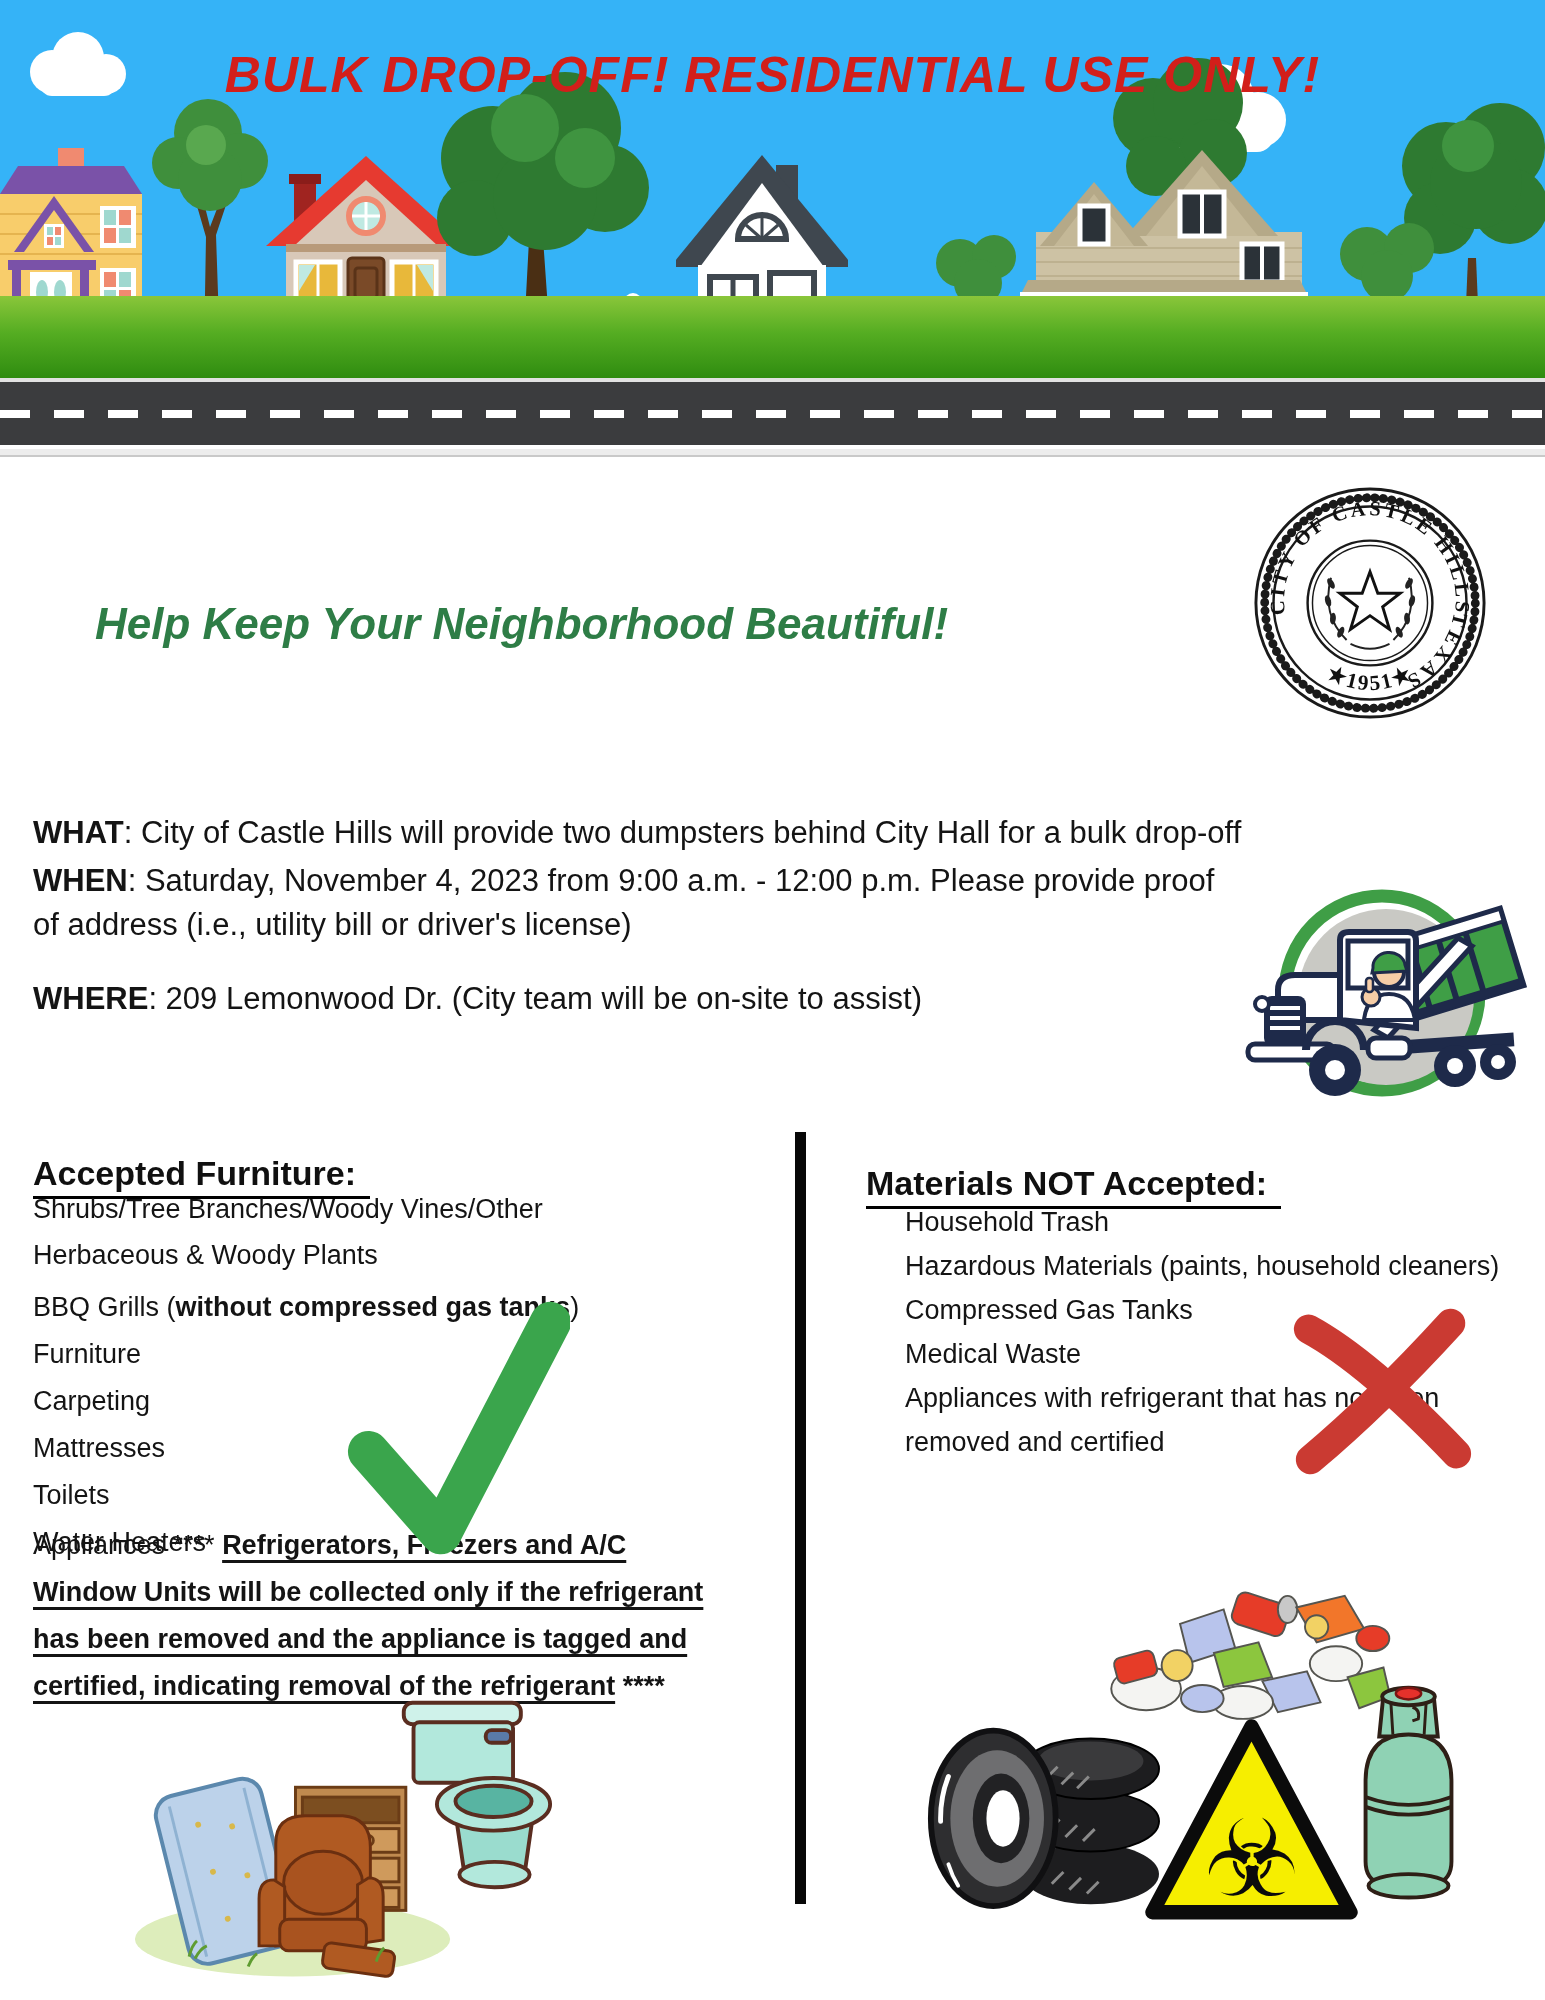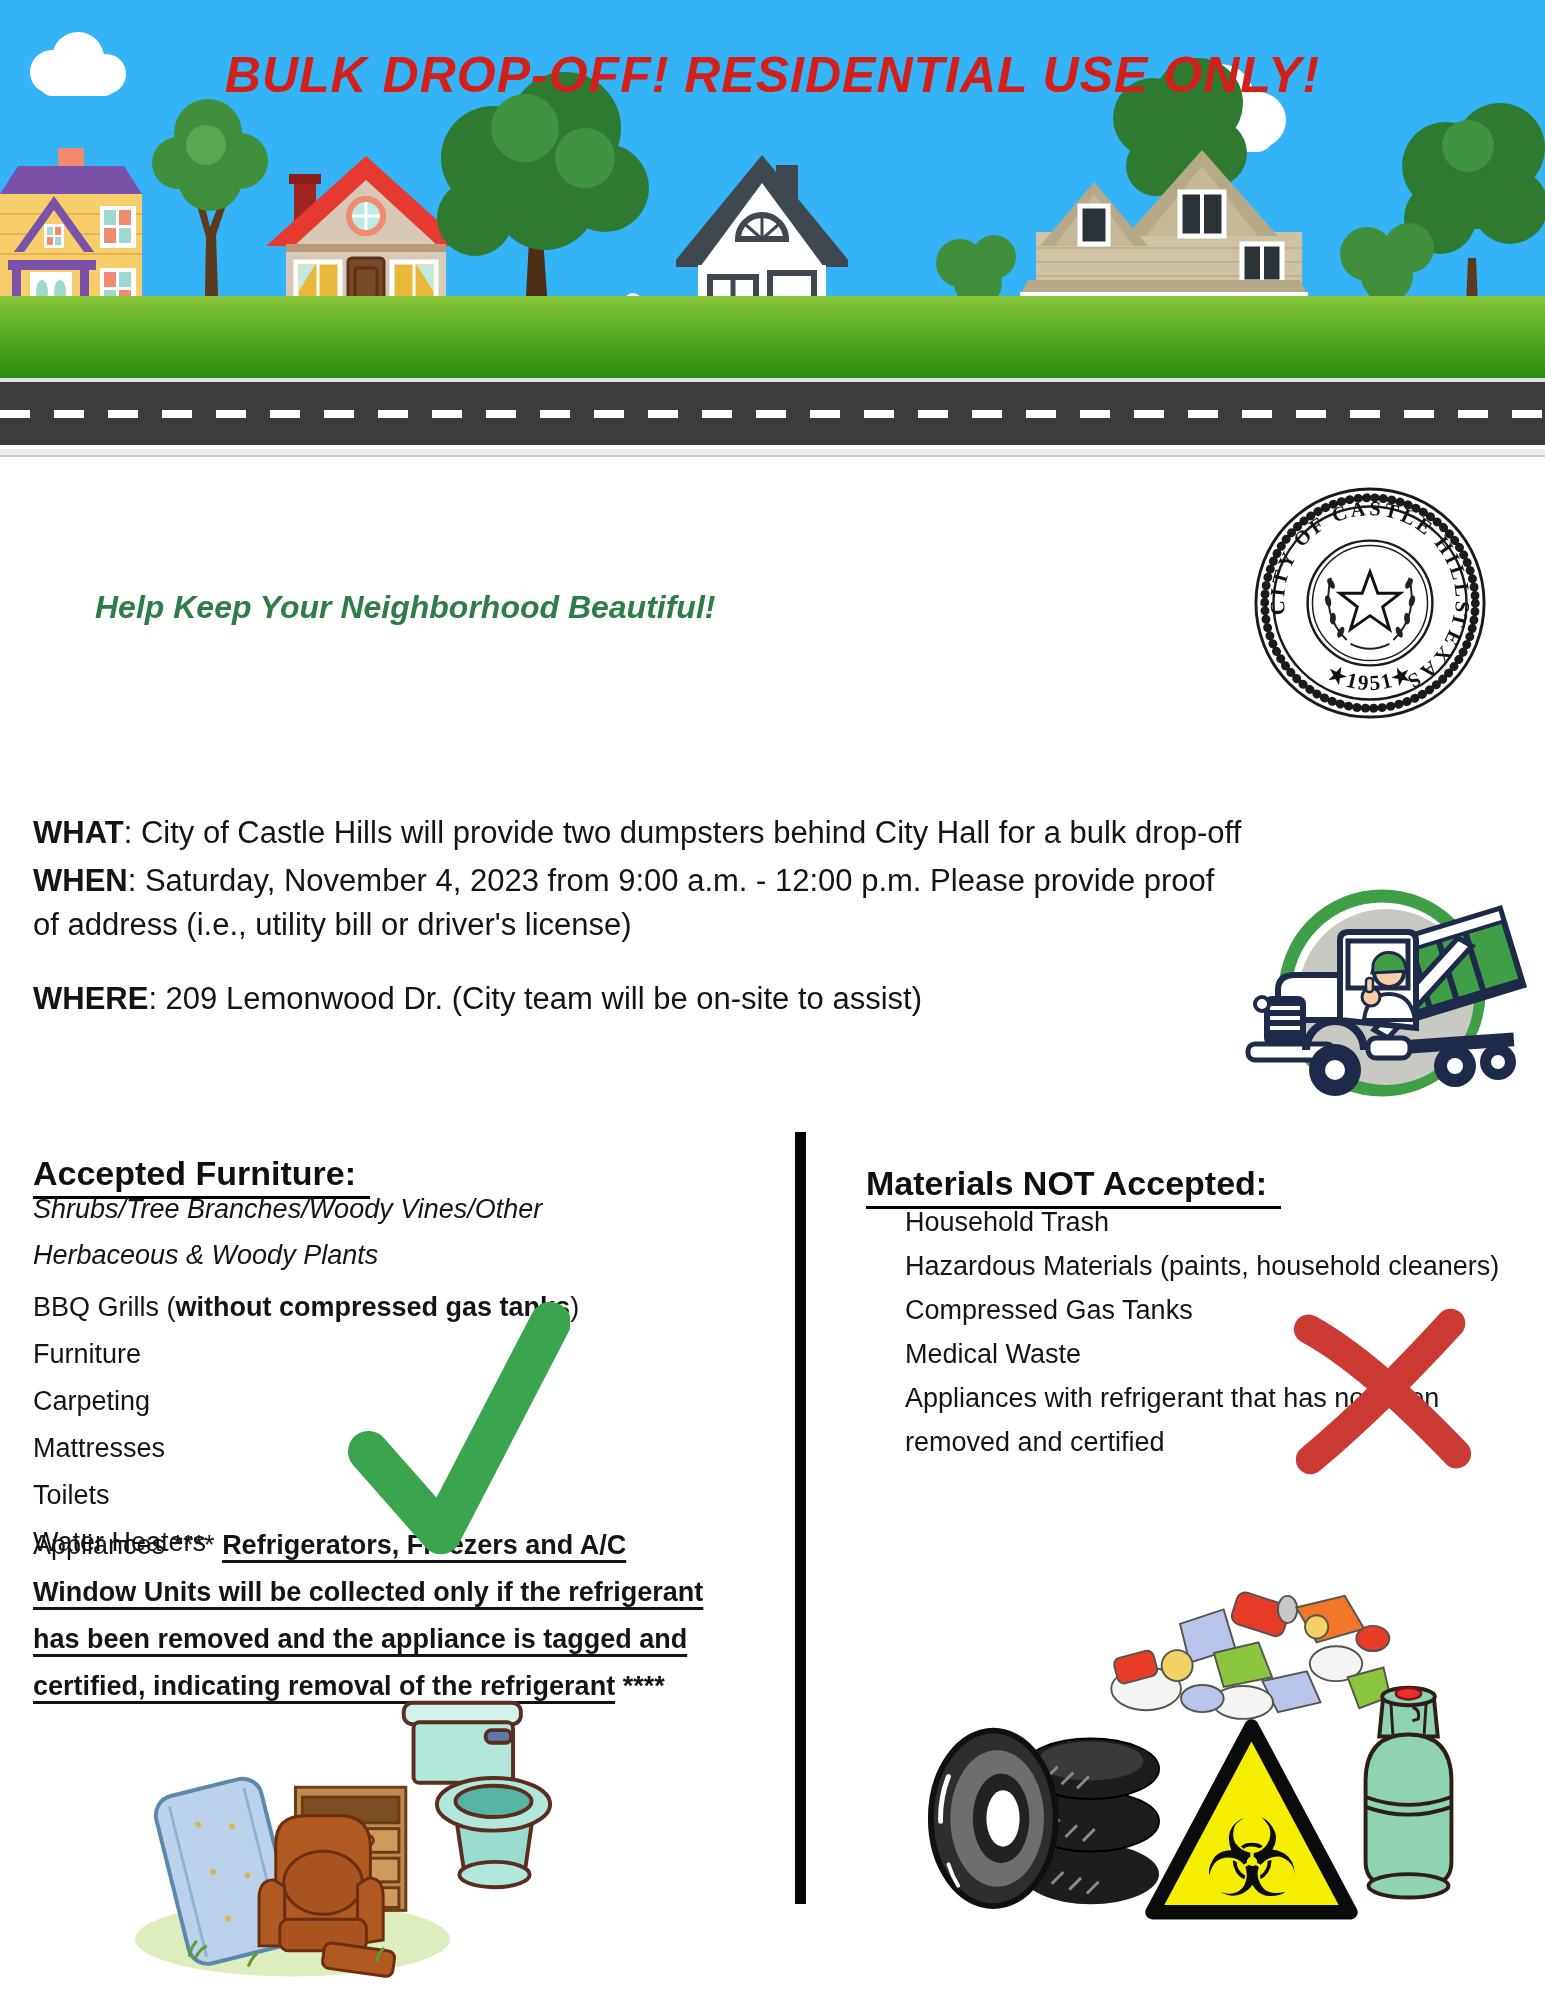--- a/index.html
+++ b/index.html
@@ -15,37 +15,37 @@
   .grass{left:0;top:296px;width:1545px;height:82px;
      background:linear-gradient(180deg,#8ac63a 0%,#55ad22 45%,#2f8c10 100%);}
   .road{left:0;top:378px;width:1545px;height:67px;background:#3b3c3e;
      border-top:4px solid #e2e2e2;}
   .road-dash{left:0;top:28px;width:1545px;height:8px;position:absolute;
      background:repeating-linear-gradient(90deg,#ffffff 0 30px,transparent 30px 54px);}
   .road-under{left:0;top:449px;width:1545px;height:6px;background:#ededed;
      border-bottom:2px solid #c9c9c9;}
 
   
-  .tagline{left:95px;top:562px;width:1120px;font-size:32px;font-style:italic;
+  .tagline{left:95px;top:562px;width:1120px;font-size:44px;font-style:italic;
      color:#2e7d46;white-space:nowrap;}
   .info{left:33px;font-size:31px;line-height:1.42;color:#141414;}
   .info b{font-weight:bold;}
   .w-what{top:780px;width:1500px;}
   .w-when{top:828px;width:1200px;}
   .w-where{top:946px;width:1200px;}
 
   .col-head{font-size:34px;font-weight:bold;border-bottom:3px solid #000;
      padding:0 14px 3px 0;white-space:nowrap;}
   .h-accepted{left:33px;top:1120px;}
   .h-notacc{left:866px;top:1130px;}
 
   .list{font-size:27px;color:#141414;}
   .list .li{line-height:47px;}
   .l-accepted{left:33px;top:1186px;width:600px;}
-  .l-accepted .wrap2{line-height:46px;margin-bottom:6px;font-style:italic;}
+  .l-accepted .wrap2{line-height:46px;margin-bottom:6px;}
   .l-notacc{left:905px;top:1200px;width:610px;}
   .l-notacc .li{line-height:44px;}
   .appliances{left:33px;top:1522px;width:680px;font-size:27px;line-height:47px;color:#141414;}
   .appliances .bu{font-weight:bold;text-decoration:underline;
      text-decoration-thickness:3px;text-underline-offset:6px;}
   .divider{left:795px;top:1132px;width:11px;height:772px;background:#070707;}
 
   svg{display:block;}
 </style>
 </head>

